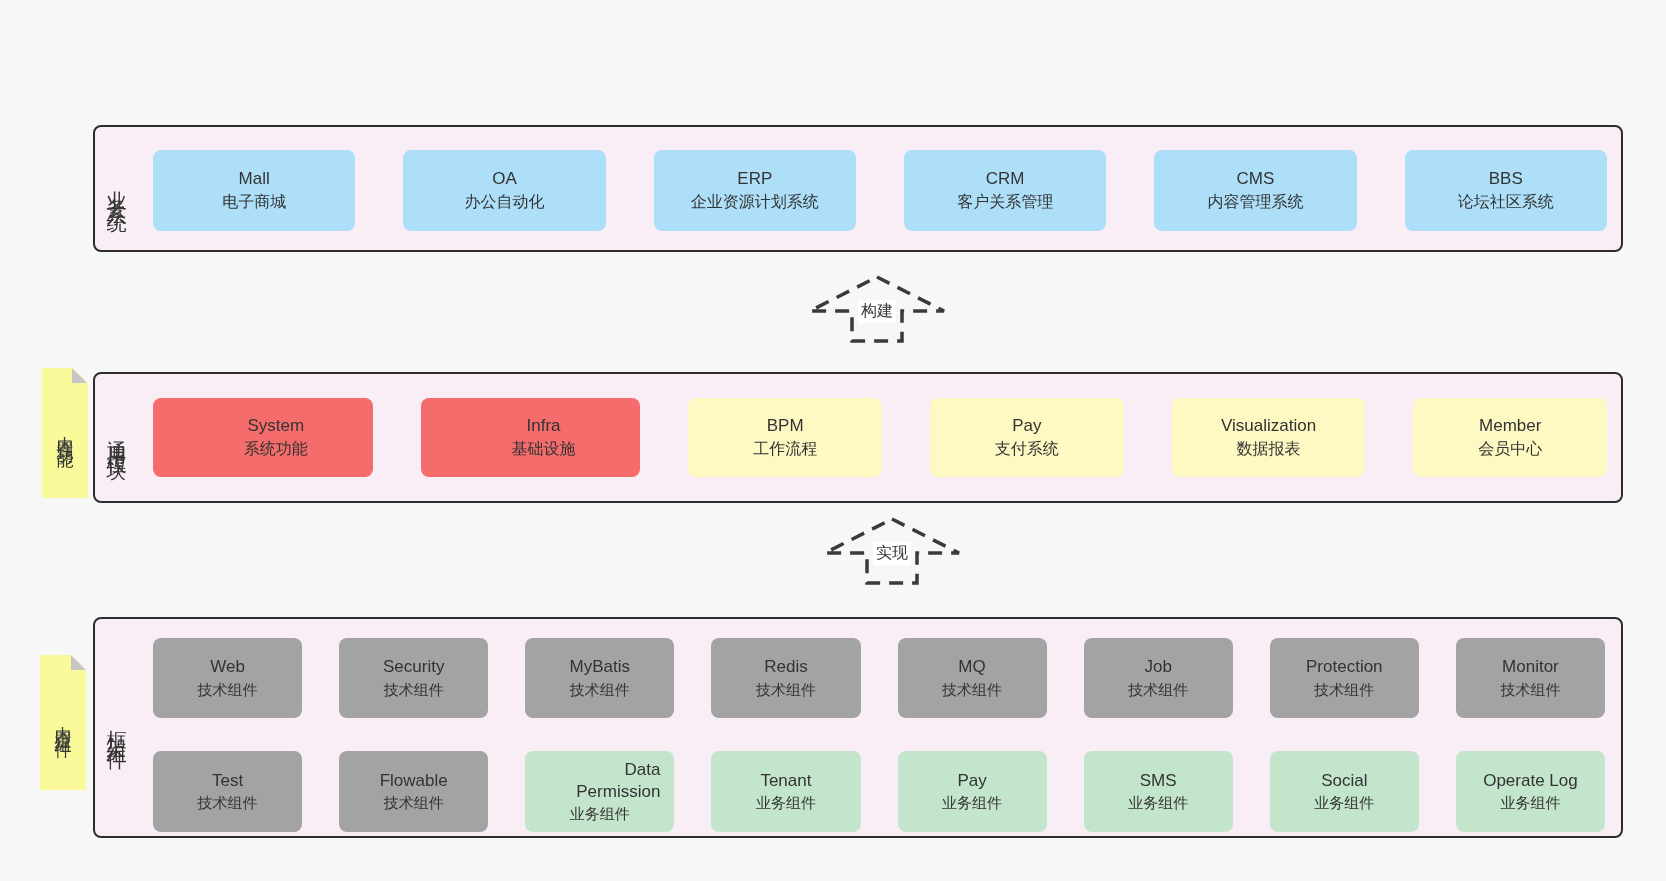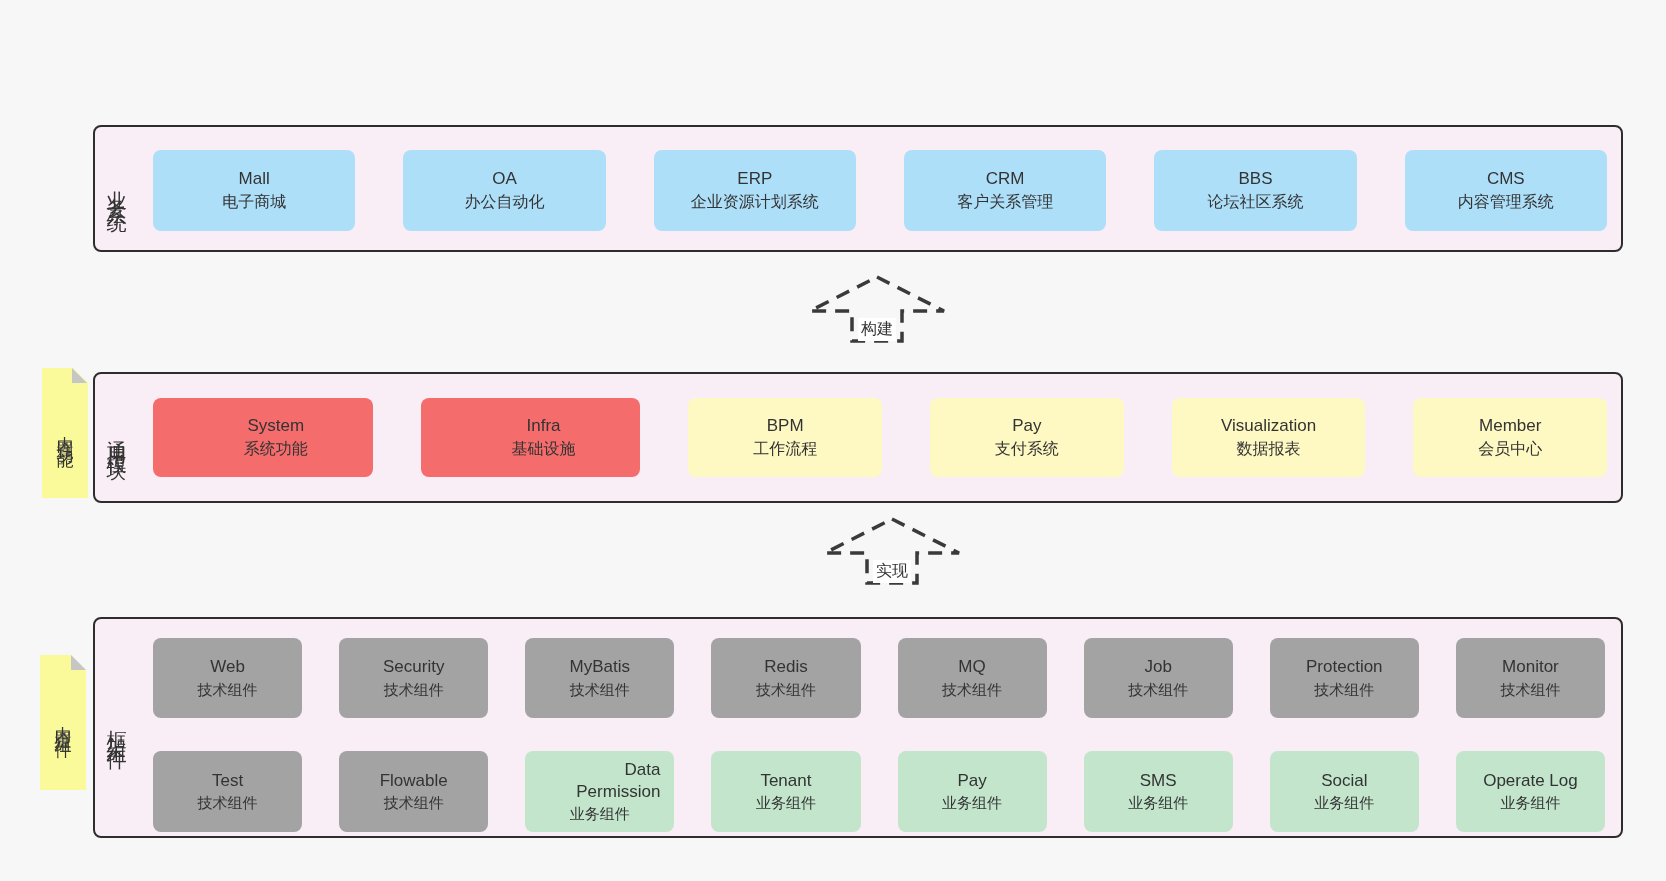--- a/index.html
+++ b/index.html
@@ -40,21 +40,21 @@
   #note-functions{left:42px;top:368px;height:130px;}
   #note-components{left:40px;top:655px;height:135px;}
   .note-fold{position:absolute;top:0;right:0;width:15px;height:15px;background:#c6c6c6;
              clip-path:polygon(0 0,100% 100%,0 100%);}
   .note-text{writing-mode:vertical-rl;text-orientation:upright;font-size:17px;letter-spacing:5px;color:#333;line-height:1;}
 
   .arrow-wrap{position:absolute;width:140px;height:70px;}
   #arrow-build{left:807px;top:274px;}
   #arrow-implement{left:822px;top:516px;}
   .arrow-wrap svg{position:absolute;left:0;top:0;}
-  .arrow-label{position:absolute;left:50%;top:44px;transform:translateX(-50%);
+  .arrow-label{position:absolute;left:50%;top:26px;transform:translateX(-50%);
     background:#ffffff;font-size:16px;color:#333;padding:1px 3px;white-space:nowrap;}
 </style>
 </head>
 <body>
 
 <div class="canvas">
 
   <div class="layer" id="layer-business">
     <div class="layer-label">业务系统</div>
     <div class="boxes-row row-6">
@@ -68,26 +68,26 @@
       </div>
       <div class="box blue">
         <div class="box-name">ERP</div>
         <div class="box-desc">企业资源计划系统</div>
       </div>
       <div class="box blue">
         <div class="box-name">CRM</div>
         <div class="box-desc">客户关系管理</div>
       </div>
       <div class="box blue">
+        <div class="box-name">CMS</div>
+        <div class="box-desc">内容管理系统</div>
+      </div>
+      <div class="box blue">
         <div class="box-name">BBS</div>
         <div class="box-desc">论坛社区系统</div>
-      </div>
-      <div class="box blue">
-        <div class="box-name">CMS</div>
-        <div class="box-desc">内容管理系统</div>
       </div>
     </div>
   </div>
 
   <div class="arrow-wrap" id="arrow-build">
     <svg width="140" height="70" viewBox="0 0 140 70">
       <polygon points="70,3 137,37 95,37 95,67 45,67 45,37 3,37" fill="none" stroke="#3a3a3a" stroke-width="3.5" stroke-dasharray="14 9" stroke-linecap="butt"></polygon>
     </svg>
     <div class="arrow-label">构建</div>
   </div>

